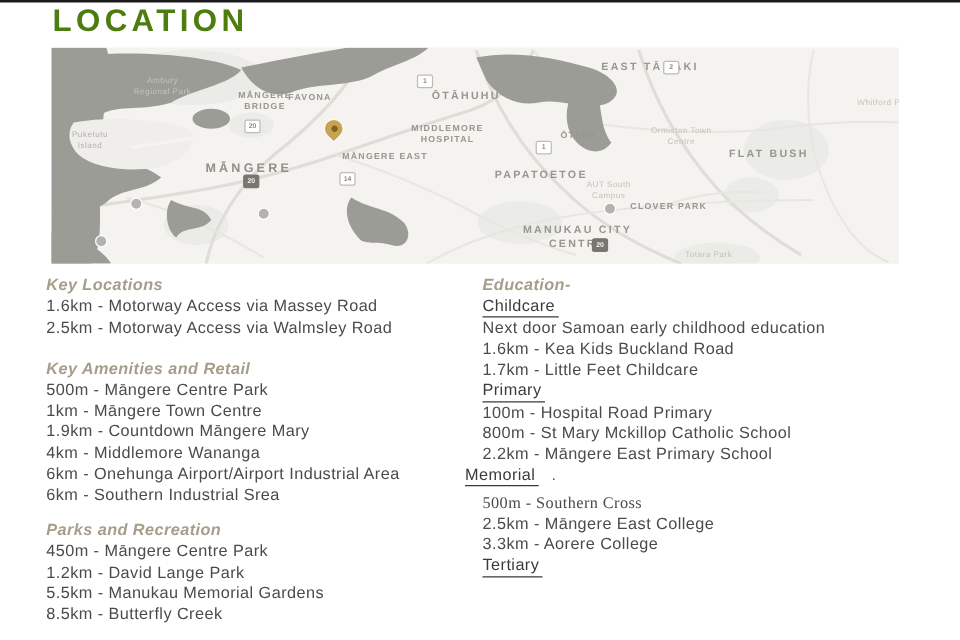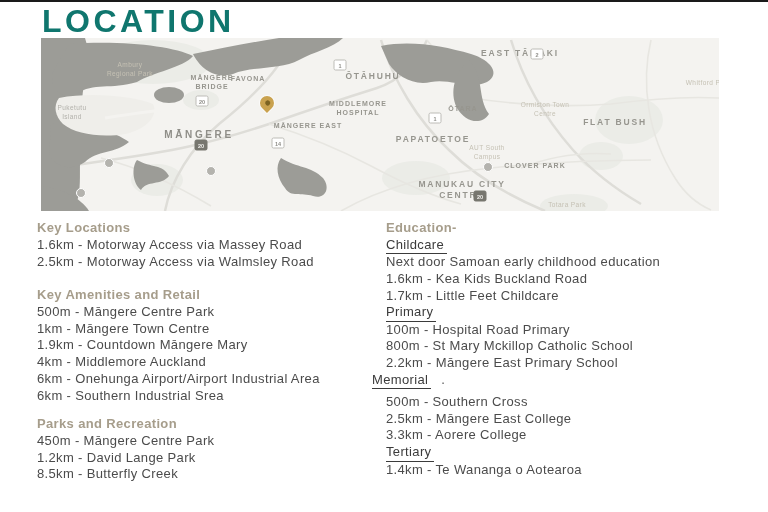--- a/index.html
+++ b/index.html
@@ -5,21 +5,21 @@
   html,body{margin:0;padding:0;}
   body{
     width:768px;height:512px;overflow:hidden;position:relative;
     background:#ffffff;
     font-family:"Liberation Sans","DejaVu Sans",sans-serif;
     -webkit-font-smoothing:antialiased;
   }
   .top-rule{position:absolute;left:0;top:0;width:768px;height:2px;background:#1a1a1a;}
   .page-title{
     position:absolute;left:42px;top:3px;
-    font-size:32px;font-weight:800;letter-spacing:3.5px;color:#0f766e;
+    font-size:25px;font-weight:800;letter-spacing:3.5px;color:#4d7c0f;
   }
   
   .map{
     position:absolute;left:41px;top:38px;width:678px;height:173px;
     background:#f4f3f0;overflow:hidden;
   }
   .map svg{position:absolute;left:0;top:0;}
   .mlabel{
     position:absolute;transform:translate(-50%,-50%);
     text-align:center;color:#97968f;font-weight:700;
@@ -46,33 +46,33 @@
     content:"";position:absolute;left:4.5px;top:4.5px;width:5px;height:5px;
     border-radius:50%;background:#7c6322;
   }
   .poi-pin{
     position:absolute;width:8px;height:8px;border-radius:50%;
     background:#b4b3ae;border:1.5px solid #ffffff;
   }
   
   .col{position:absolute;font-size:13px;letter-spacing:.35px;color:#4b4b4b;}
   .line{line-height:16.8px;white-space:nowrap;}
-  .gold-head{color:#a69d8b;font-weight:700;line-height:16.8px;white-space:nowrap;}
+  .gold-head{color:#a69d8b;font-weight:700;line-height:16.8px;white-space:nowrap;font-style:italic;}
   .sub-head{line-height:16.6px;margin:0;}
   .sub-head .u{
     display:inline-block;font-weight:400;color:#3b3b3b;
     border-bottom:1.5px solid #3b3b3b;padding:0 3px 0 0;
   }
   .sub-head .dot{color:#5a5a5a;margin-left:10px;}
   .rline{line-height:16.6px;white-space:nowrap;}
   .sec-left{position:absolute;left:37px;}
   .sec1{top:220px;} .sec2{top:287px;} .sec3{top:416px;}
   .edu{position:absolute;left:386px;top:220px;}
   .shift-left{margin-left:-14px;}
-  .gap-top{margin-top:5px;}
+  .gap-top{margin-top:5px;font-family:Liberation Serif, serif;}
 </style>
 </head>
 <body>
 
 <div class="top-rule"></div>
 
 <div class="page-title">LOCATION</div>
 
 <div class="map">
   <svg width="678" height="173" viewBox="0 0 678 173">
@@ -160,29 +160,30 @@
   <div class="gold-head">Key Locations</div>
   <div class="line">1.6km - Motorway Access via Massey Road</div>
   <div class="line">2.5km - Motorway Access via Walmsley Road</div>
 </div>
 
 <div class="col sec-left sec2">
   <div class="gold-head">Key Amenities and Retail</div>
   <div class="line">500m - Māngere Centre Park</div>
   <div class="line">1km - Māngere Town Centre</div>
   <div class="line">1.9km - Countdown Māngere Mary</div>
-  <div class="line">4km - Middlemore Auckland</div>
+  <div class="line">4km - Middlemore Wananga</div>
   <div class="line">6km - Onehunga Airport/Airport Industrial Area</div>
   <div class="line">6km - Southern Industrial Srea</div>
 </div>
 
 <div class="col sec-left sec3">
   <div class="gold-head">Parks and Recreation</div>
   <div class="line">450m - Māngere Centre Park</div>
   <div class="line">1.2km - David Lange Park</div>
+  <div class="line">5.5km - Manukau Memorial Gardens</div>
   <div class="line">8.5km - Butterfly Creek</div>
 </div>
 
 <div class="col edu">
   <div class="gold-head">Education-</div>
 
   <div class="sub-head">
     <span class="u">Childcare</span>
   </div>
   <div class="rline">Next door Samoan early childhood education</div>
@@ -199,14 +200,13 @@
   <div class="sub-head shift-left">
     <span class="u">Memorial</span><span class="dot">.</span>
   </div>
   <div class="rline gap-top">500m - Southern Cross</div>
   <div class="rline">2.5km - Māngere East College</div>
   <div class="rline">3.3km - Aorere College</div>
 
   <div class="sub-head">
     <span class="u">Tertiary</span>
   </div>
-  <div class="rline">1.4km - Te Wananga o Aotearoa</div>
 </div>
 
 </body></html>

